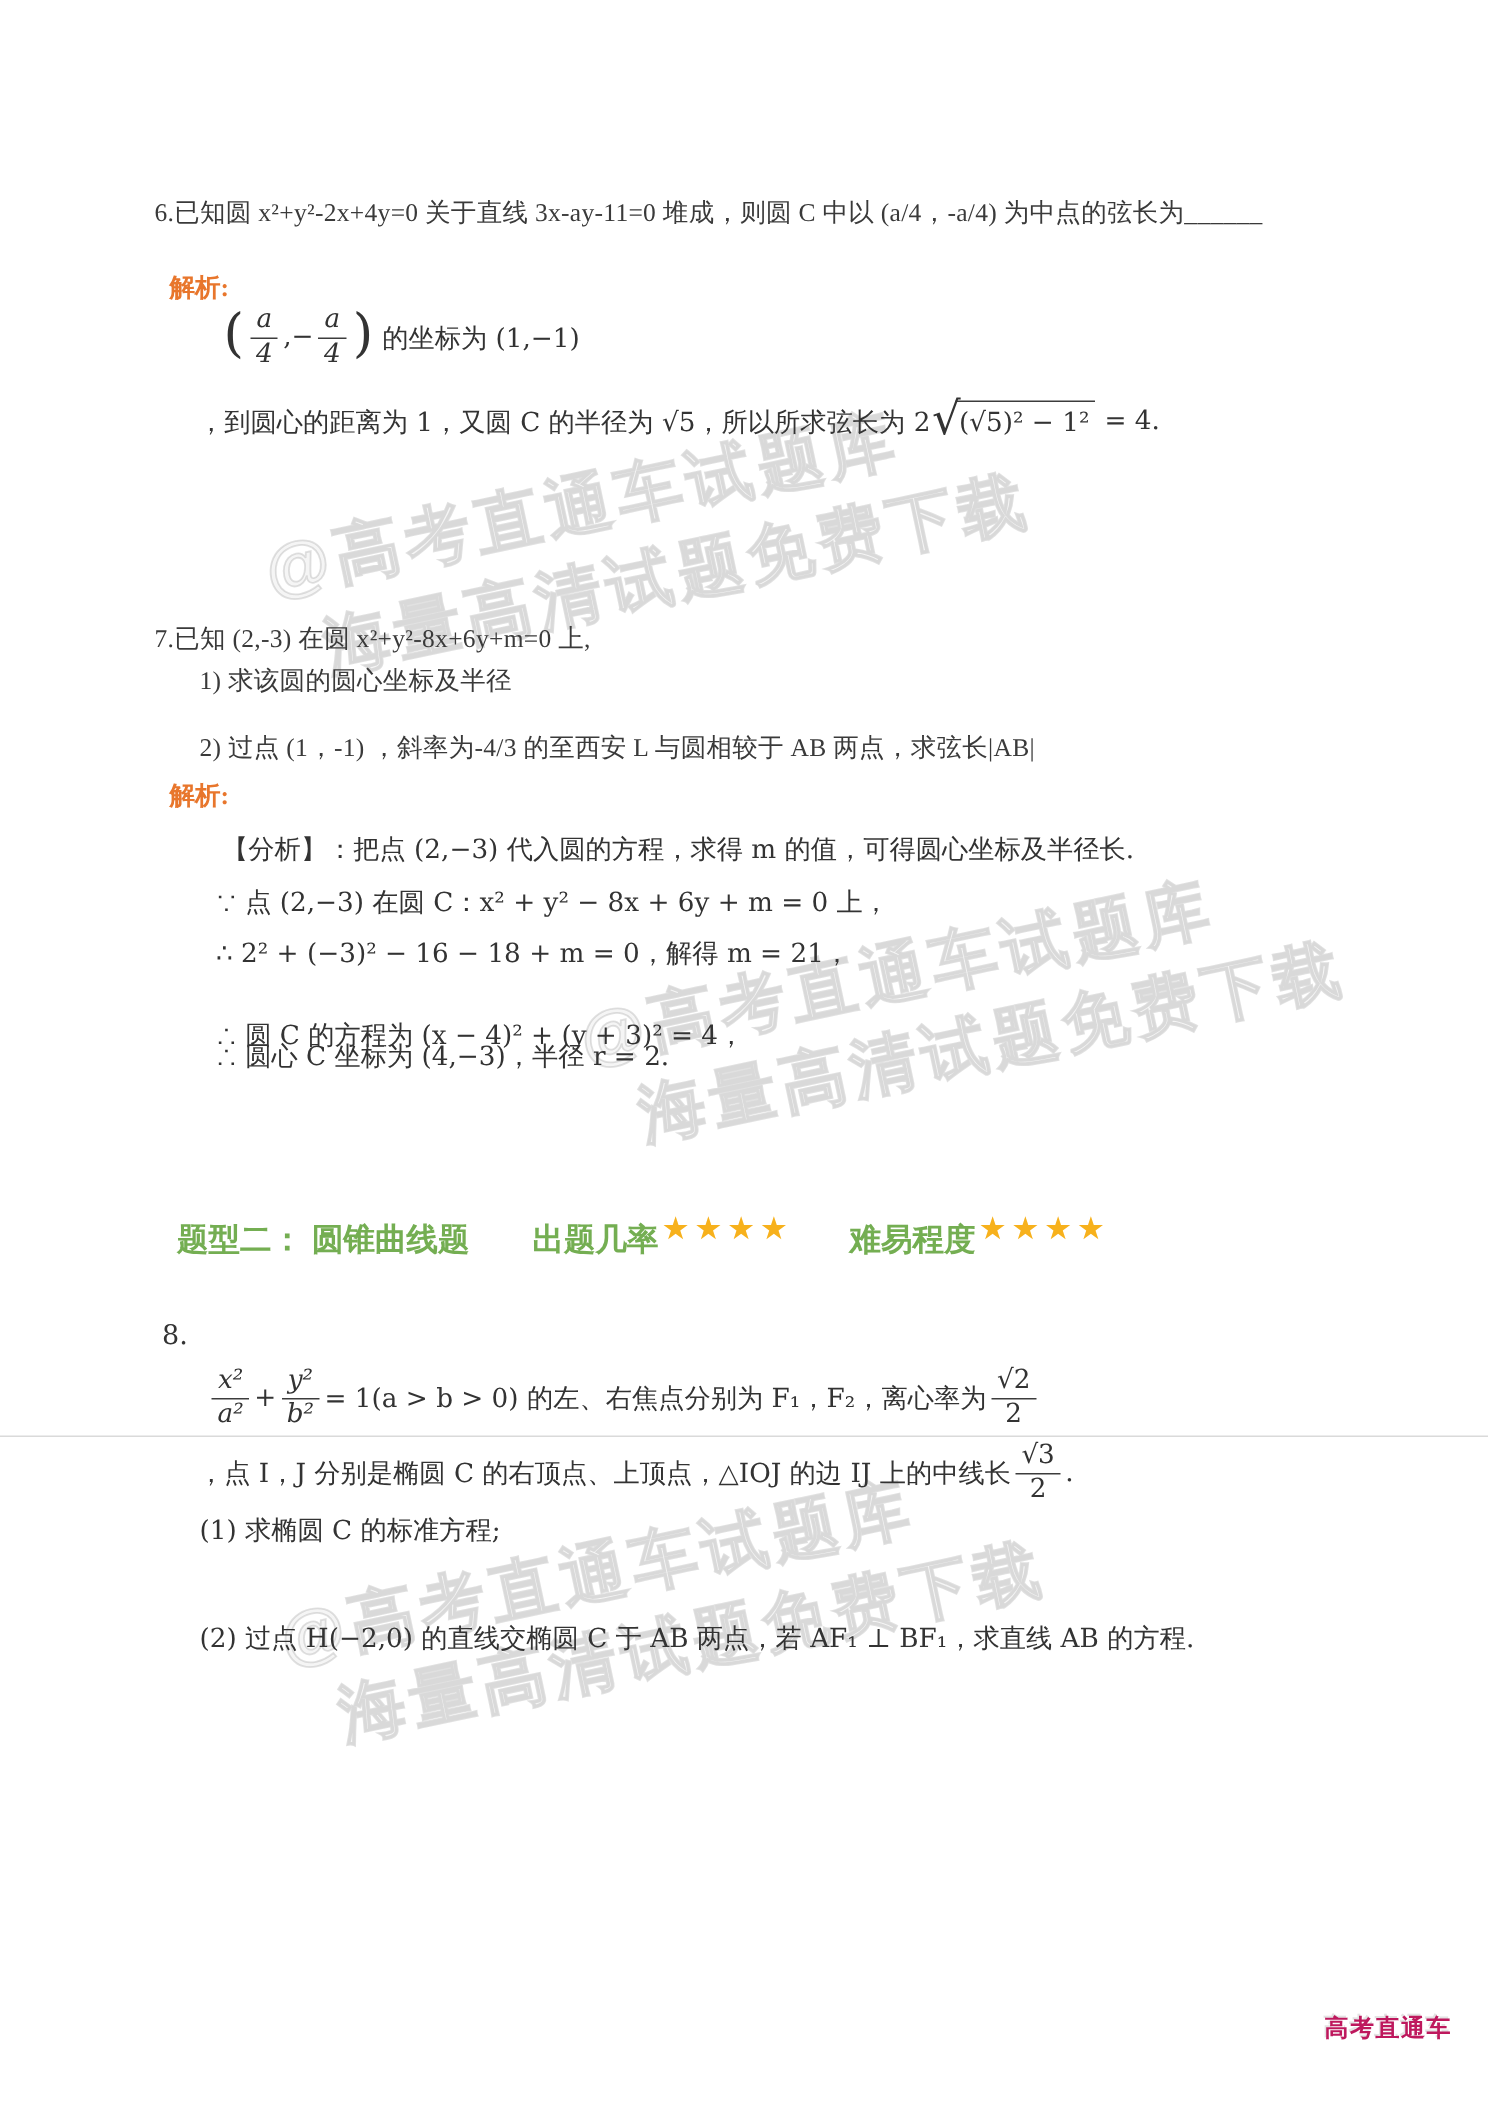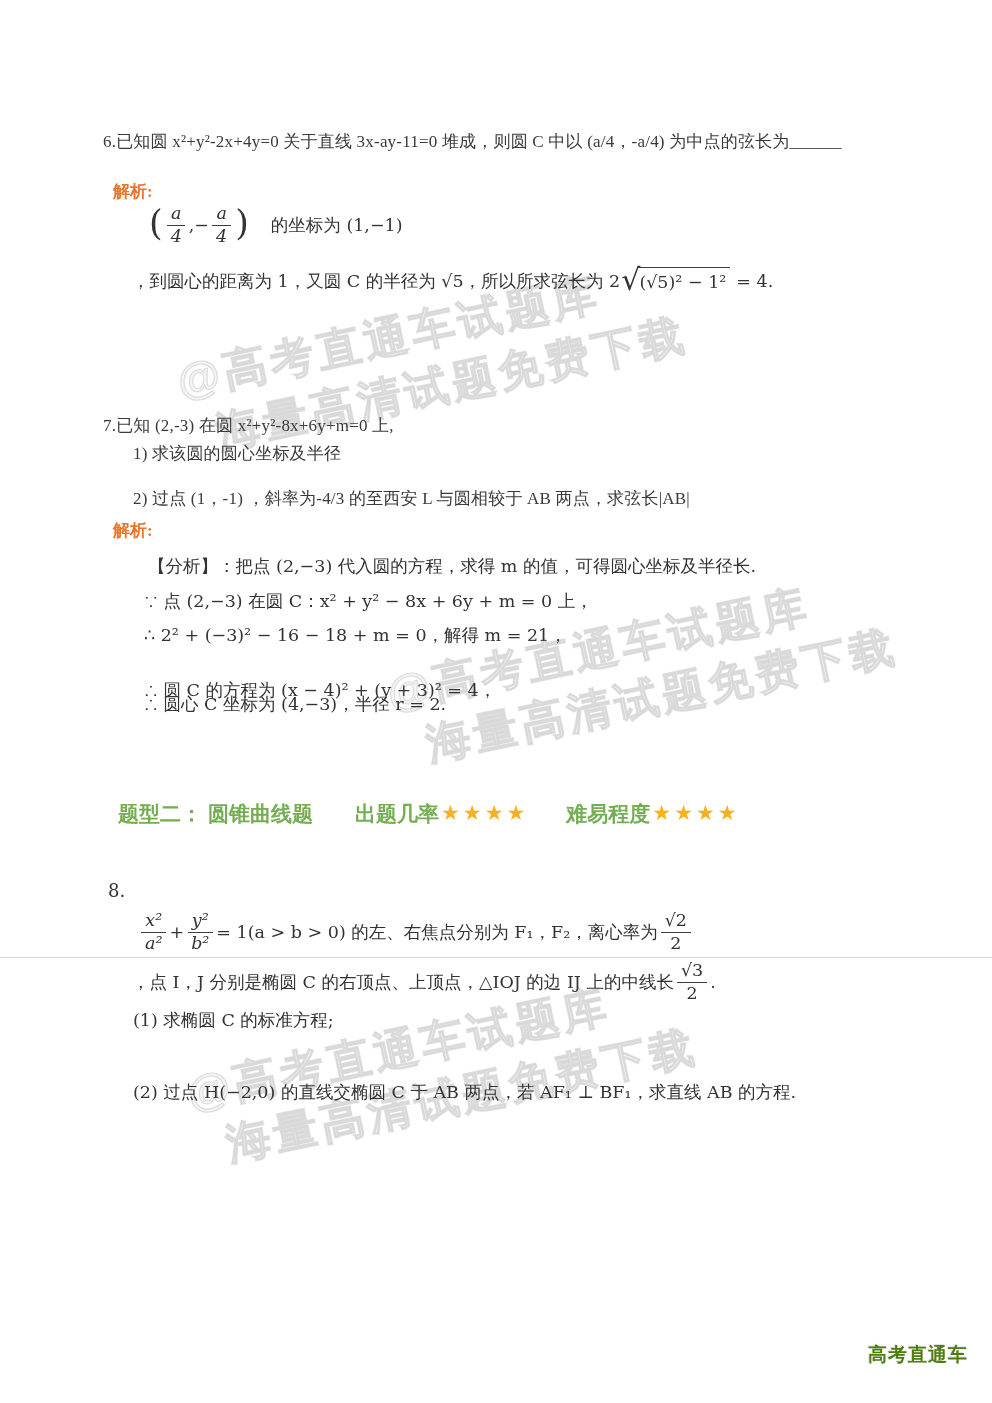--- a/index.html
+++ b/index.html
@@ -33,29 +33,29 @@
     font-family:"Liberation Sans","DejaVu Sans",sans-serif; font-weight:bold;
     font-size:44px; letter-spacing:4px; line-height:58px; white-space:nowrap;
     color:rgba(120,120,120,0.07);
     -webkit-text-stroke:1.2px rgba(120,120,120,0.22);
     text-shadow:1px 1px 0 rgba(255,255,255,0.6);
     pointer-events:none;
   }
 
   
   .section-header { display:flex; align-items:center; font-family:"Liberation Sans","DejaVu Sans",sans-serif; z-index:2; }
-  .green { color:#74ae52; font-weight:bold; font-size:21px; }
+  .green { color:#74ae52; font-weight:bold; font-size:21px;margin-top:12px; }
   .stars { color:#f7b11c; font-size:21px; letter-spacing:3px; margin-left:2px; transform:translateY(-1px); }
   .gap-a { width:42px; } .gap-b { width:38px; }
 
   .hr-faint { position:absolute; left:0; width:992px; border-top:1px solid #dadada; z-index:0; }
 
   .footer-brand {
     font-family:"Liberation Sans","DejaVu Sans",sans-serif;
-    font-size:19px; font-weight:bold; color:#4d7c0f; letter-spacing:1px;
+    font-size:16px; font-weight:bold; color:#be185d; letter-spacing:1px;
     text-shadow:1px 1px 0 #ffffff, -1px -1px 0 #e3e3e3; z-index:2;
   }
 </style>
 </head>
 <body>
 
 <div class="page">
 
   <div class="wm" style="left:178px; top:300px;">
     <div>@高考直通车试题库</div>
@@ -79,21 +79,21 @@
     <span class="frac">
       <span class="fn">a</span>
       <span class="fd">4</span>
     </span>
     <span class="plain">,−</span>
     <span class="frac">
       <span class="fn">a</span>
       <span class="fd">4</span>
     </span>
     <span class="bp">)</span>
-    <span class="plain" style="margin-left:21px;">的坐标为 (1,−1)</span>
+    <span class="plain" style="margin-left:5px;">的坐标为 (1,−1)</span>
   </div>
 
   <div class="abs mathline" style="left:132px; top:262px; height:38px;align-items:center;">
     <span class="plain">，到圆心的距离为 1，又圆 C 的半径为 √5，所以所求弦长为 2</span>
     <span class="sqrt">
       <span class="rs">√</span>
       <span class="rb">(√5)² − 1²</span>
     </span>
     <span class="plain" style="margin-left:4px;">= 4.</span>
   </div>

